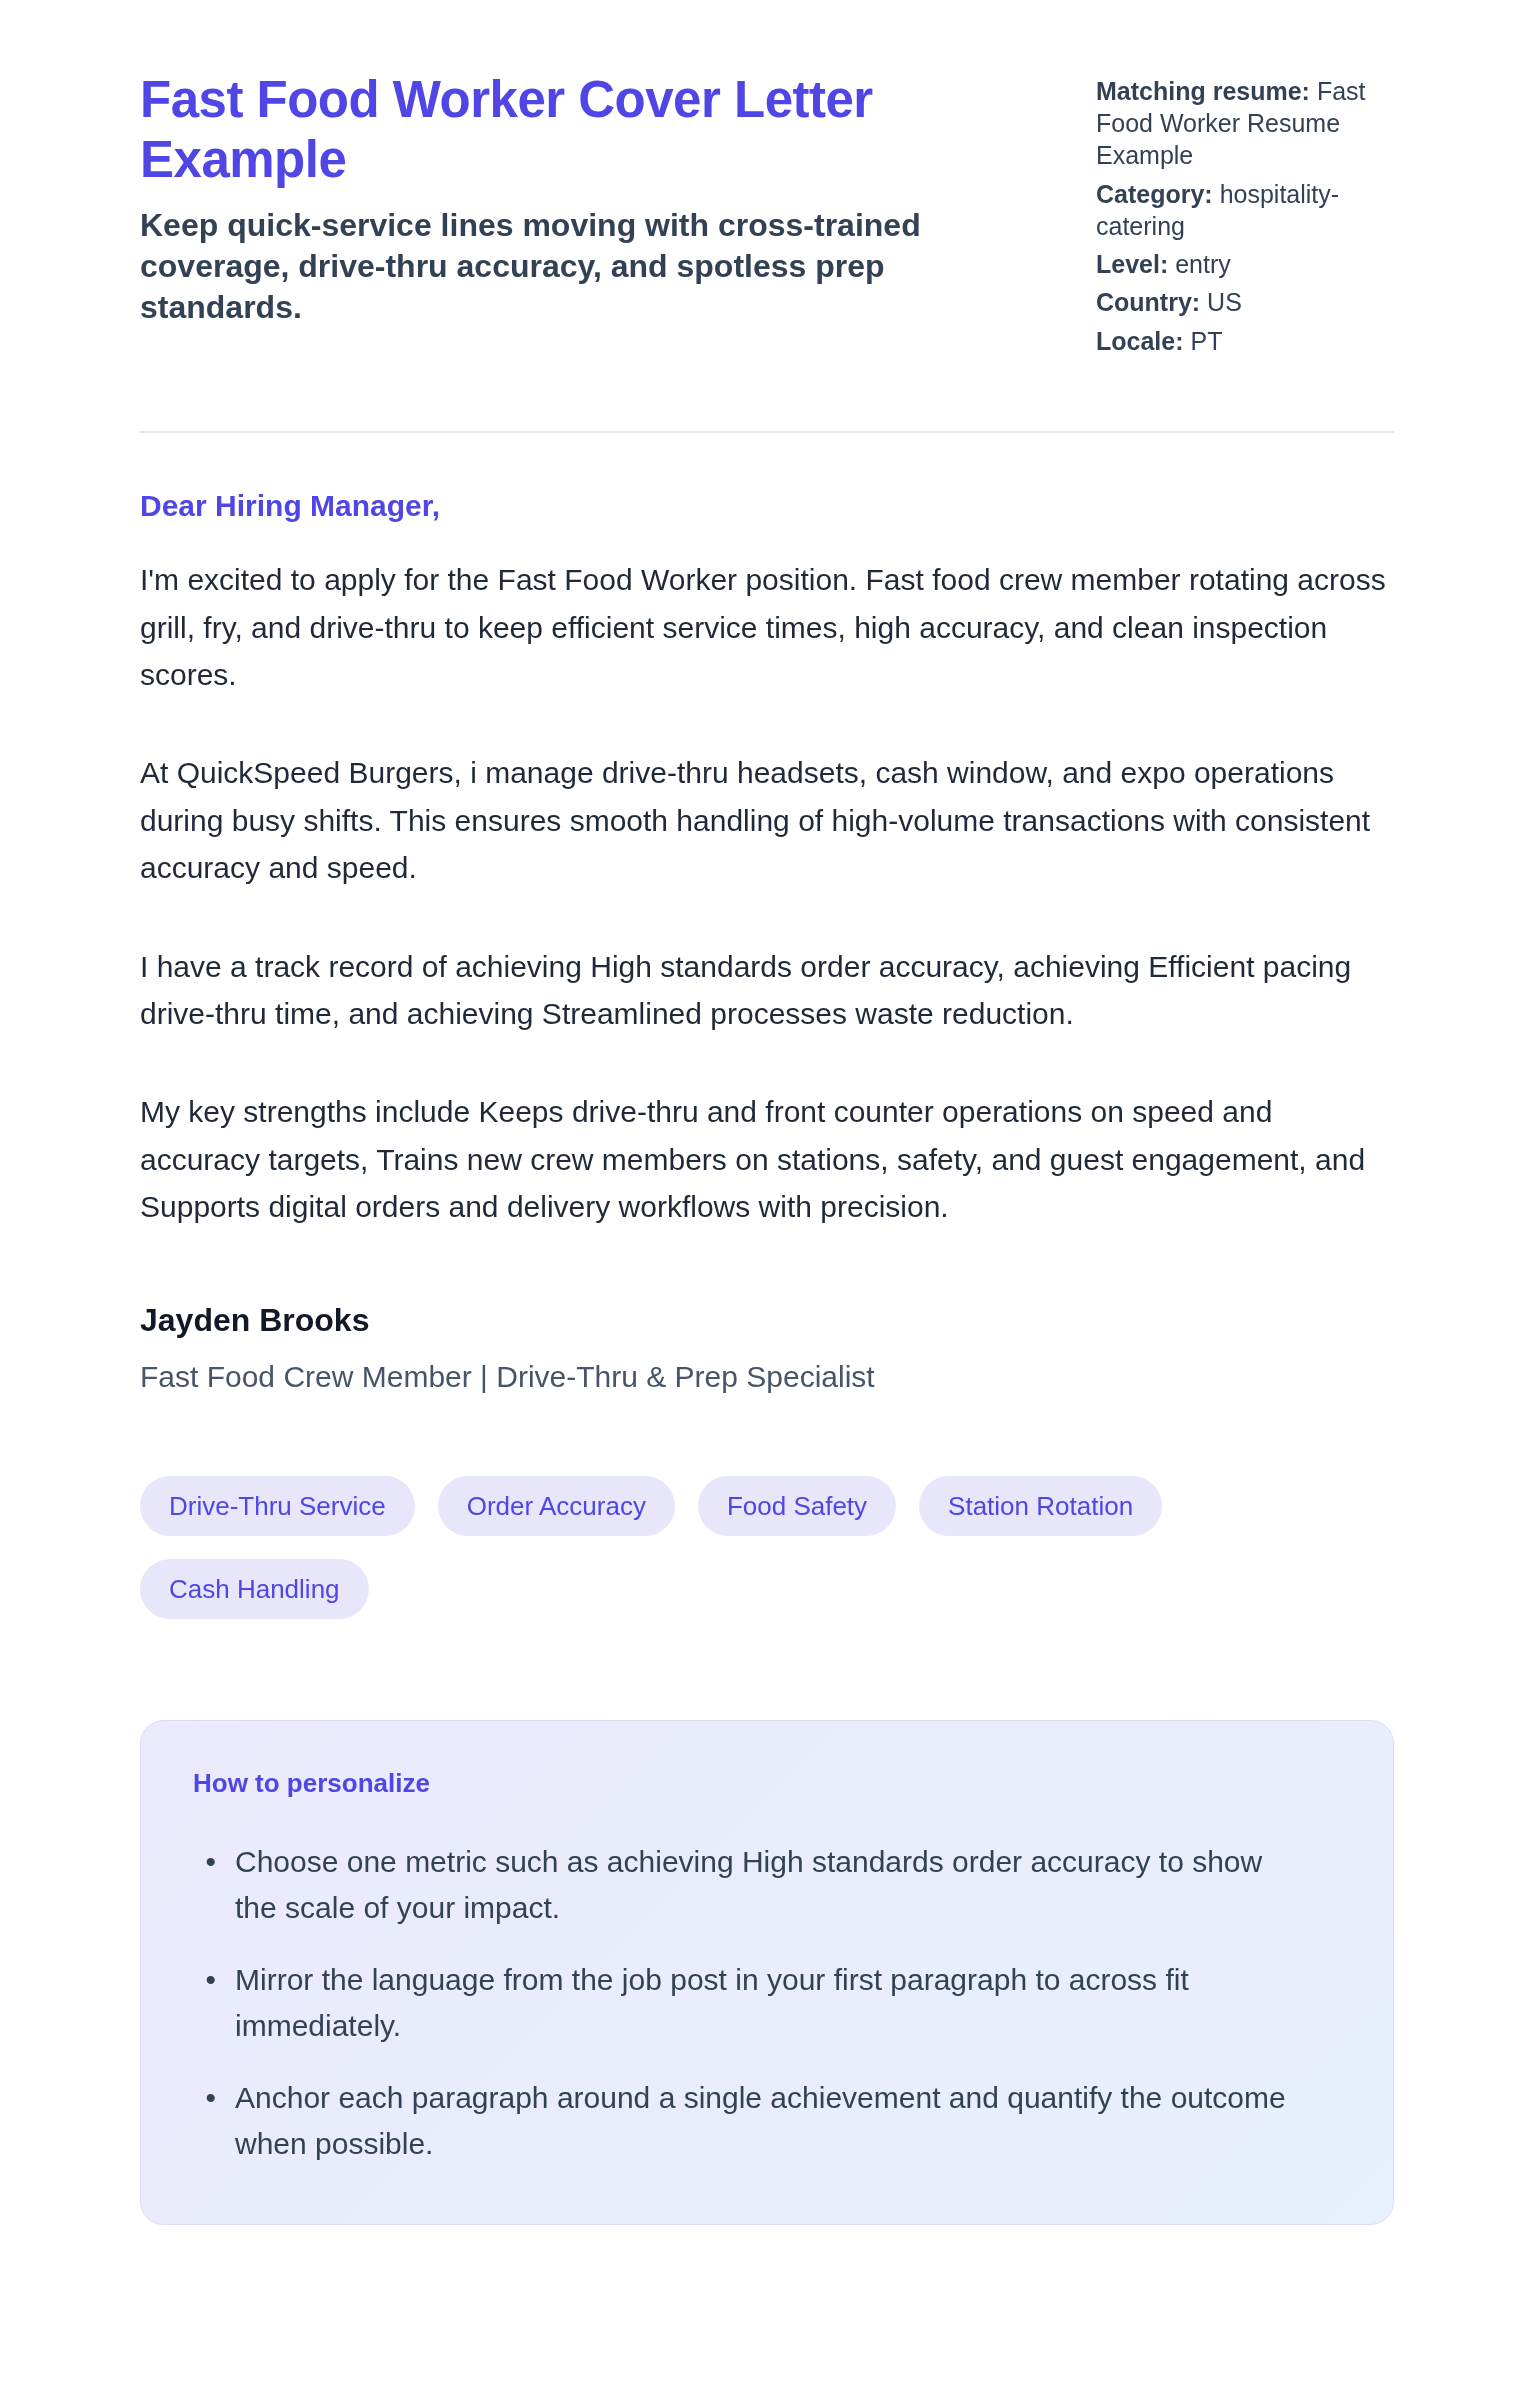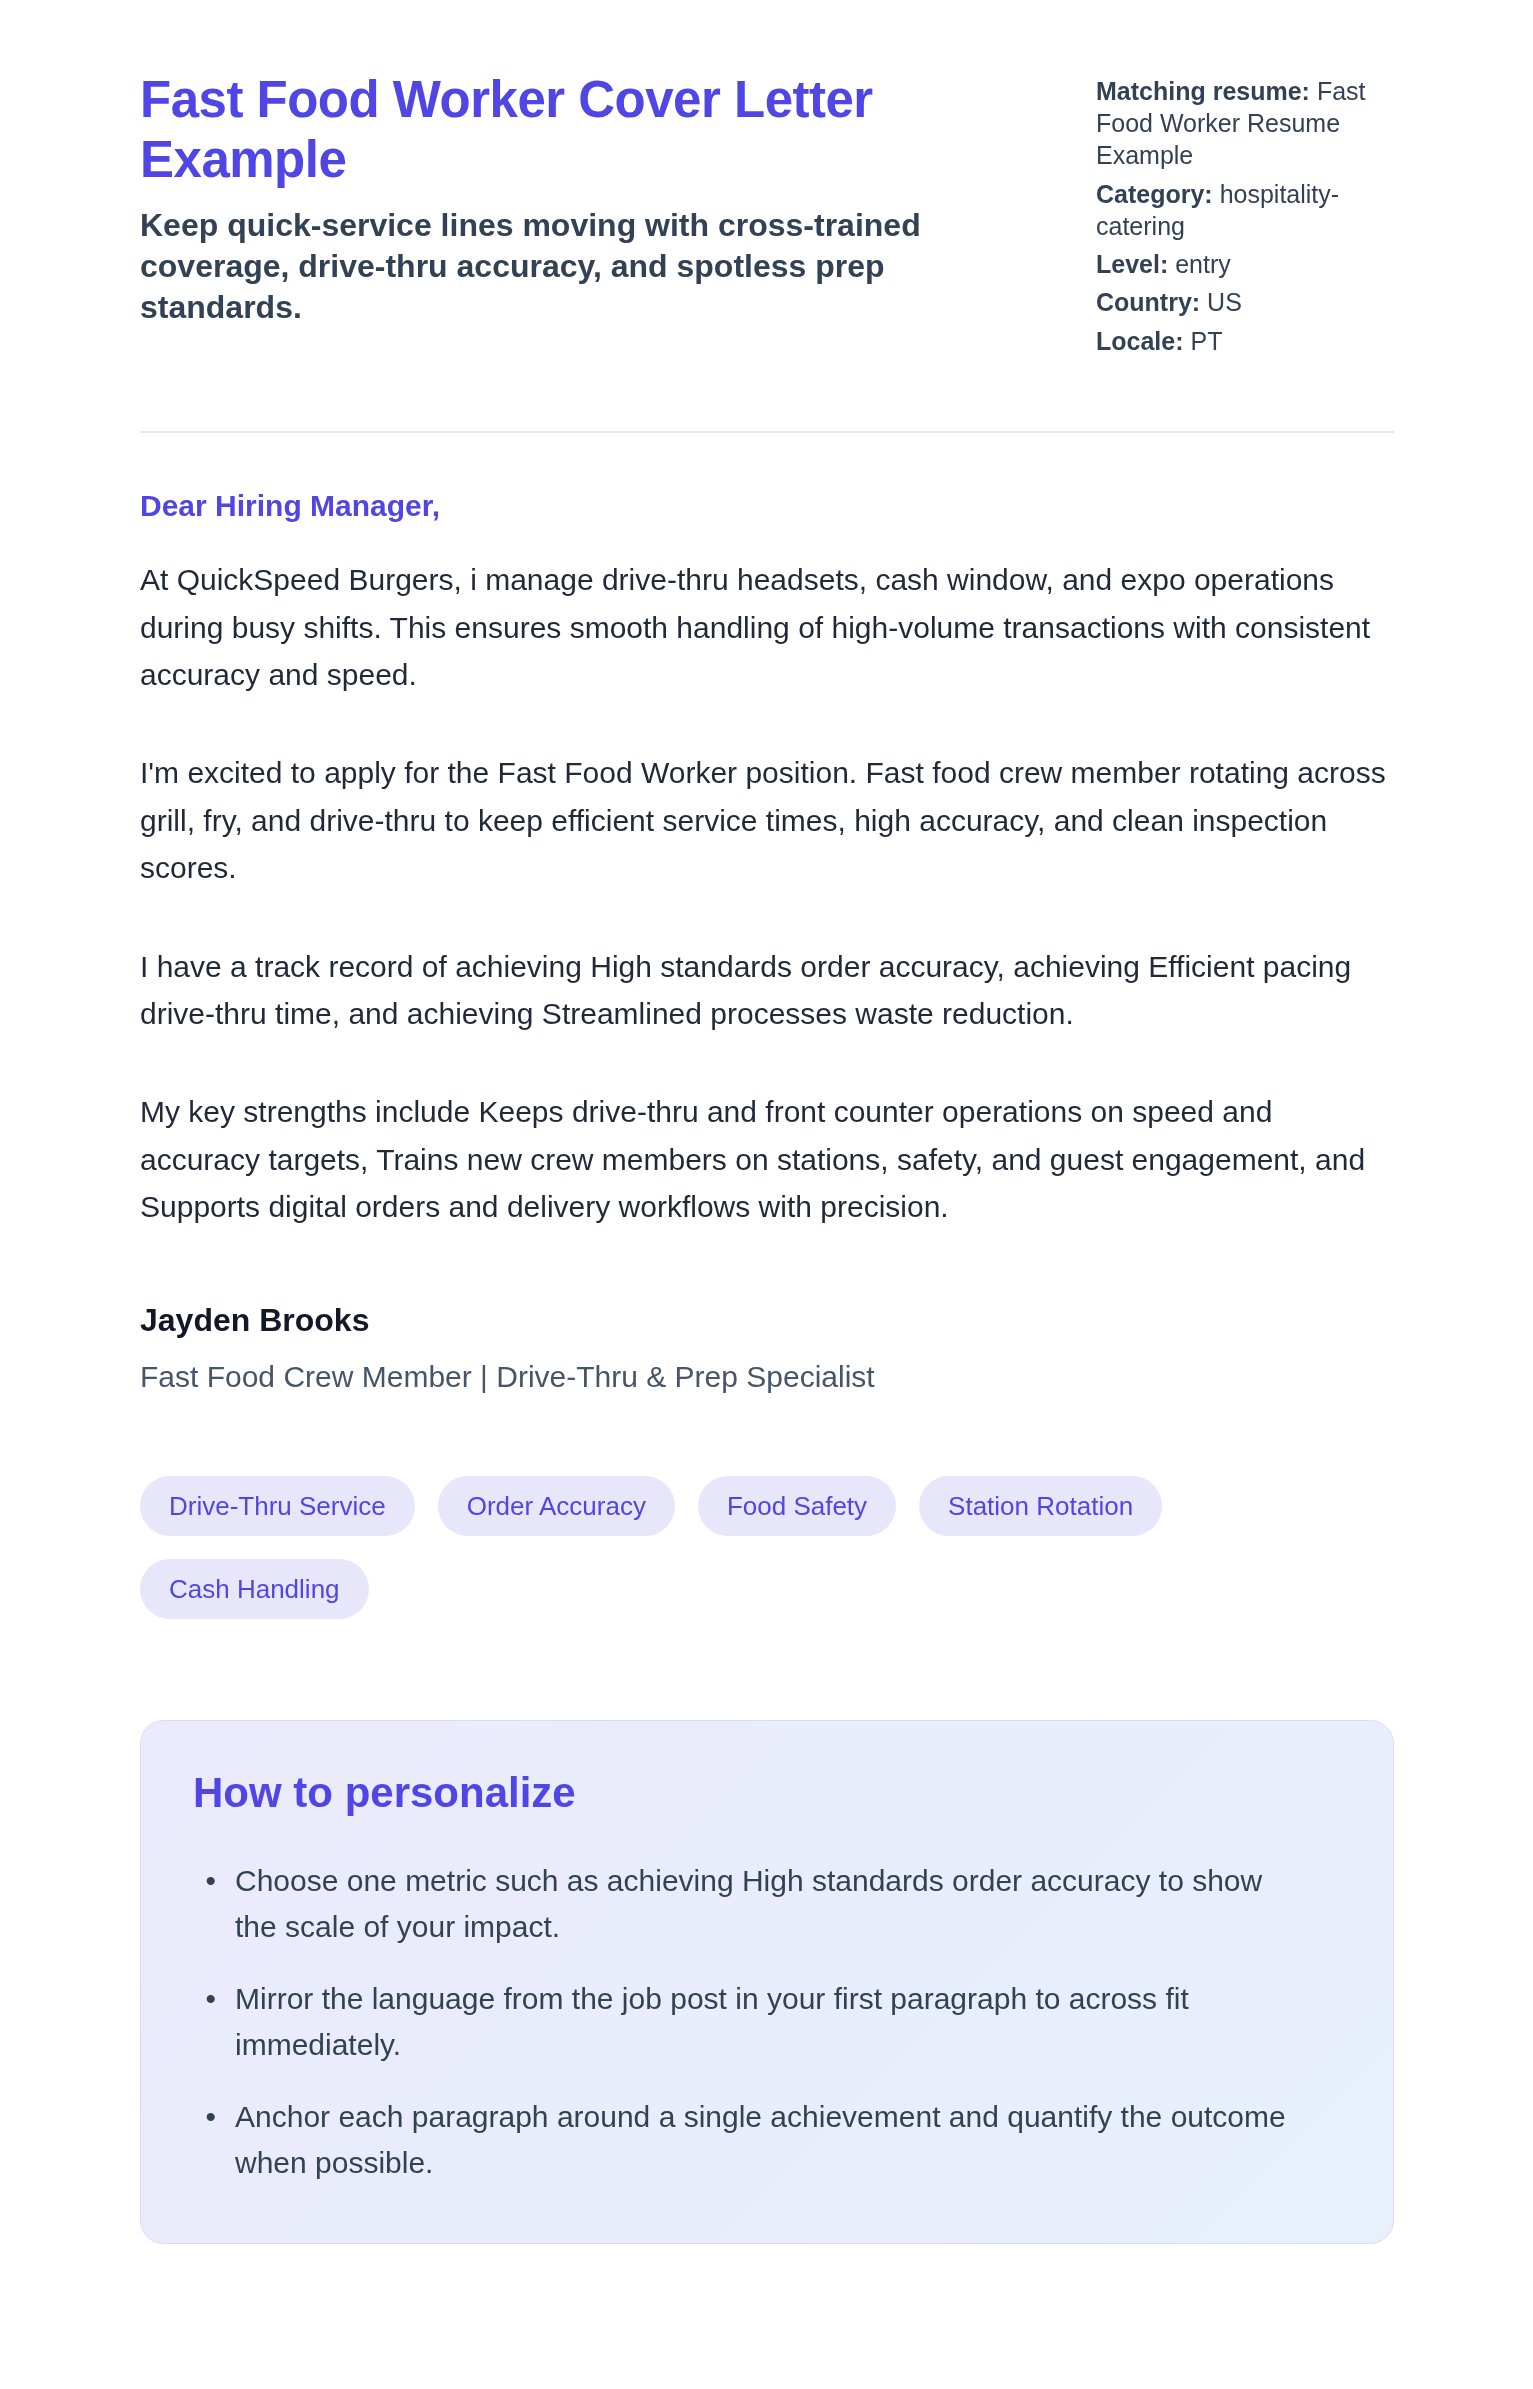--- a/index.html
+++ b/index.html
@@ -123,21 +123,21 @@
   
   .personalize-box {
     margin-top: 101px;
     border-radius: 23.5px;
     border: 0.9px solid var(--box-border);
     background: linear-gradient(135deg, var(--box-grad-start) 0%, var(--box-grad-end) 100%);
     padding: 47px 52px 56px 52px;
   }
   .personalize-heading {
     margin: 0 0 40px 0;
-    font-size: 42px;
+    font-size: 26px;
     line-height: 1.2;
     font-weight: 700;
     color: var(--accent);
   }
   .personalize-list {
     margin: 0;
     padding: 0;
     list-style: none;
   }
   .personalize-item {
@@ -185,22 +185,22 @@
       </div>
       <div class="meta-row">
         <span class="meta-label">Locale:</span><span class="meta-value"> PT</span>
       </div>
     </aside>
   </header>
 
   <main class="letter">
     <p class="greeting">Dear Hiring Manager,</p>
 
+    <p class="para">I'm excited to apply for the Fast Food Worker position. Fast food crew member rotating across grill, fry, and drive-thru to keep efficient service times, high accuracy, and clean inspection scores.</p>
     <p class="para">At QuickSpeed Burgers, i manage drive-thru headsets, cash window, and expo operations during busy shifts. This ensures smooth handling of high-volume transactions with consistent accuracy and speed.</p>
-    <p class="para">I'm excited to apply for the Fast Food Worker position. Fast food crew member rotating across grill, fry, and drive-thru to keep efficient service times, high accuracy, and clean inspection scores.</p>
     <p class="para">I have a track record of achieving High standards order accuracy, achieving Efficient pacing drive-thru time, and achieving Streamlined processes waste reduction.</p>
     <p class="para">My key strengths include Keeps drive-thru and front counter operations on speed and accuracy targets, Trains new crew members on stations, safety, and guest engagement, and Supports digital orders and delivery workflows with precision.</p>
 
     <p class="sig-name">Jayden Brooks</p>
     <p class="sig-role">Fast Food Crew Member | Drive-Thru &amp; Prep Specialist</p>
 
     <div class="tags">
       <span class="tag">Drive-Thru Service</span>
       <span class="tag">Order Accuracy</span>
       <span class="tag">Food Safety</span>

